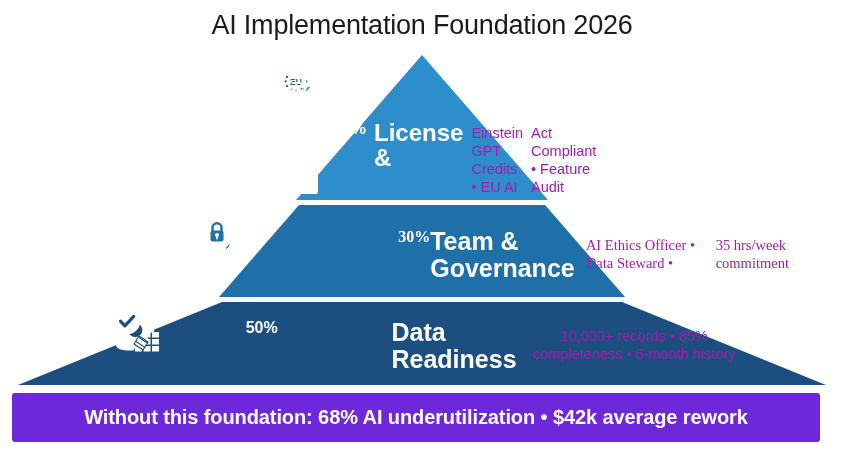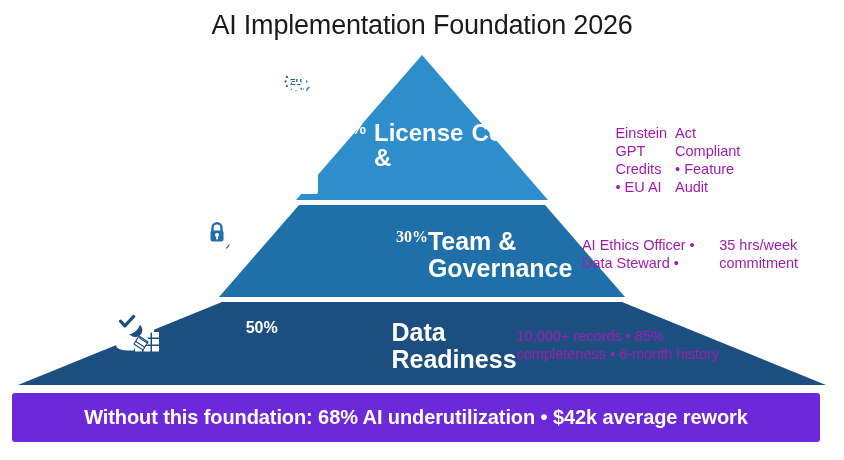--- a/index.html
+++ b/index.html
@@ -101,34 +101,34 @@
   
   #tier-mid-content {
     left: 200px;
     top: 160px;
     width: 470px;
     height: 86px;
   }
   #tier-mid-content .tier-icons { gap: 12px; margin-right: 16px; }
   #tier-mid-content .tier-pct { text-align: right; width: 330px; font-family: Liberation Serif, serif; }
   #tier-mid-content .tier-heading { font-size: 25px; }
-  #tier-mid-content .tier-sub { font-size: 14.5px; margin-top: 8px; }
+  #tier-mid-content .tier-sub { font-size: 14.5px; margin-top: 8px; font-family: Liberation Serif, serif; }
 
   
   #tier-bot-content {
     left: 112px;
     top: 254px;
     width: 640px;
     height: 80px;
   }
   #tier-bot-content .tier-icons { gap: 12px; margin-right: 20px; }
   #tier-bot-content .checks { display: flex; flex-direction: column; gap: 6px; }
   #tier-bot-content .tier-pct { width: 390px; }
   #tier-bot-content .tier-heading { font-size: 25px; }
-  #tier-bot-content .tier-sub { font-size: 14.5px; margin-top: 8px; }
+  #tier-bot-content .tier-sub { font-size: 14.5px; margin-top: 8px; text-align: center; }
 
   
   #bottom-banner {
     position: absolute;
     left: 12px;
     top: 393px;
     width: 808px;
     height: 49px;
     background: #6d28d9;
     border-radius: 3px;
@@ -216,21 +216,20 @@
           <path d="M8.5 21.5 l1.6 1.7 l3.1 -3.6" fill="none" stroke="#ffffff" stroke-width="1.9" stroke-linecap="round" stroke-linejoin="round"></path>
           <line x1="16" y1="21.5" x2="22.5" y2="21.5" stroke="#ffffff" stroke-width="2" stroke-linecap="round"></line>
           <path d="M8.5 28 l1.6 1.7 l3.1 -3.6" fill="none" stroke="#ffffff" stroke-width="1.9" stroke-linecap="round" stroke-linejoin="round"></path>
           <line x1="16" y1="28" x2="22.5" y2="28" stroke="#ffffff" stroke-width="2" stroke-linecap="round"></line>
         </svg>
       </div>
     </div>
     <div class="tier-text">
       <div class="tier-pct">20%</div>
       <div class="tier-heading">License &amp;</div>
-      <div class="tier-heading">Compliance</div>
       <div class="tier-sub">Einstein GPT Credits • EU AI</div>
       <div class="tier-sub">Act Compliant • Feature Audit</div>
     </div>
   </div>
 
   <div class="tier-content" id="tier-mid-content">
     <div class="tier-icons">
 
       <svg width="52" height="42" viewBox="0 0 52 42">
         <g fill="#ffffff">

